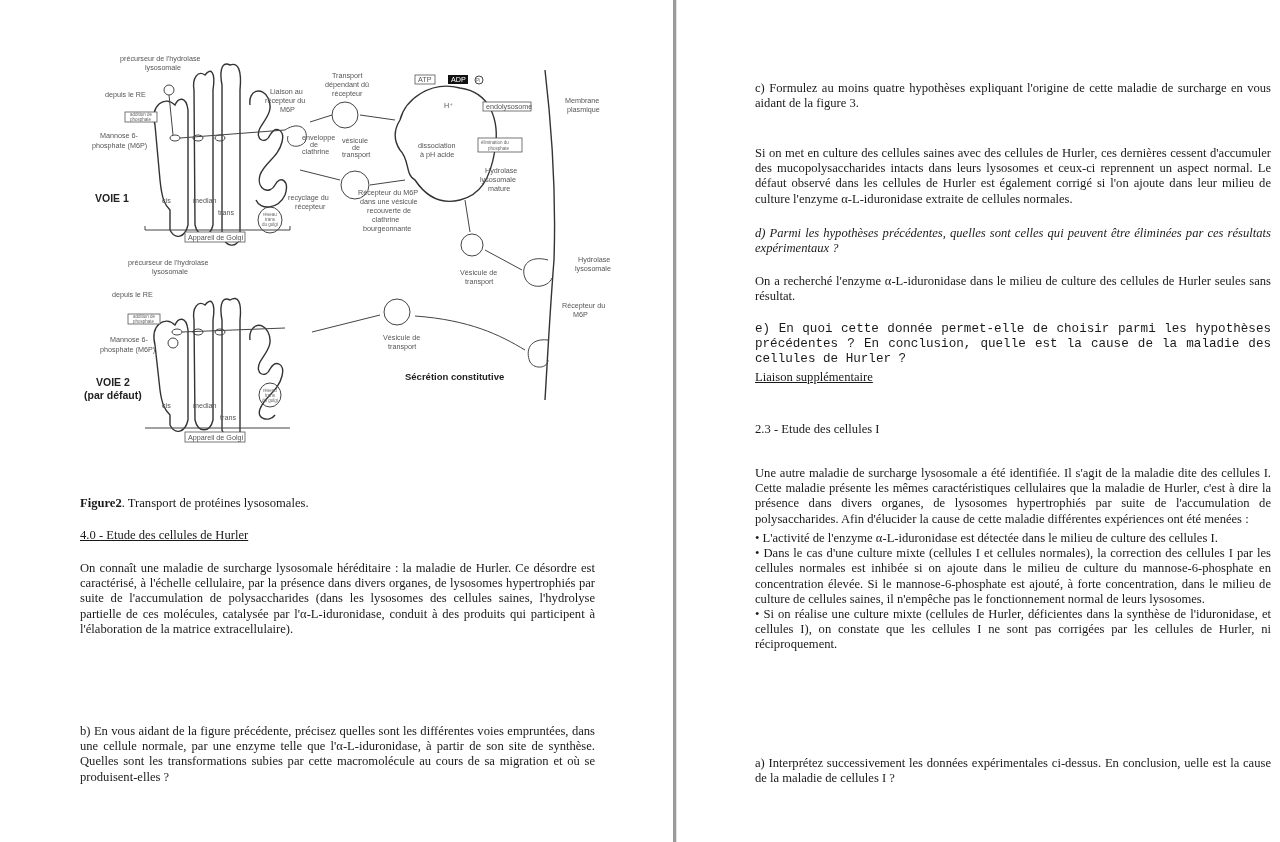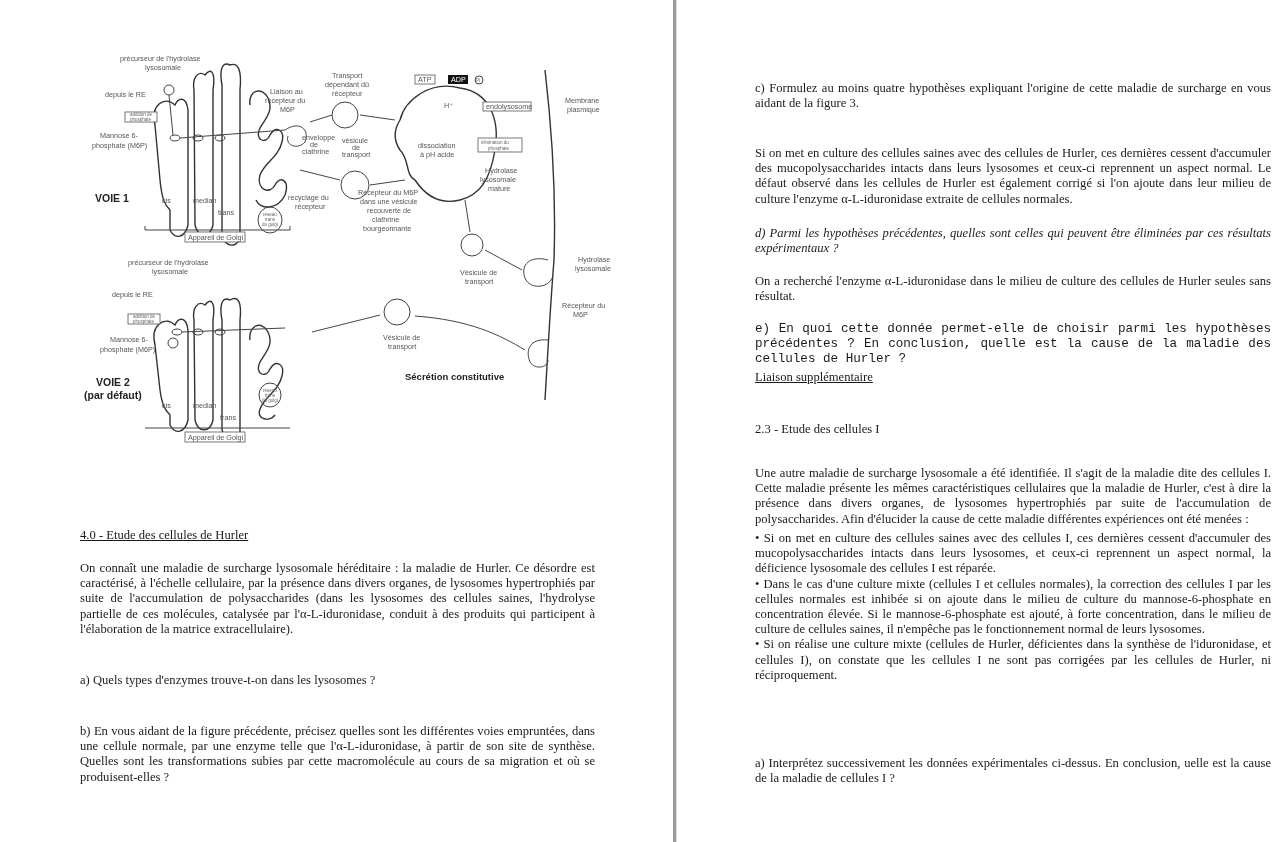--- a/index.html
+++ b/index.html
@@ -168,28 +168,28 @@
       <path class="thin" d="M242,282 L310,265"></path>
       <circle class="thin" cx="327" cy="262" r="13"></circle>
       <text class="lbl" x="313" y="290">Vésicule de</text>
       <text class="lbl" x="318" y="299">transport</text>
       <path class="thin" d="M345,266 C400,270 430,285 455,300"></path>
       <path class="thin" d="M478,290 C460,288 455,300 460,312 C465,320 478,318 478,310"></path>
       <text class="lbl-big" x="335" y="330" style="font-size:9.5px">Sécrétion constitutive</text>
     </svg>
   </div>
 
+  <div class="text left-col" style="top:496px;">
+    <p><b>Figure2</b><span>. Transport de protéines lysosomales.</span></p>
+  </div>
   <div class="text left-col" style="top:528px;">
     <p class="u">4.0 - Etude des cellules de Hurler</p>
   </div>
   <div class="text left-col last" style="top:561px;">
     <p>On connaît une maladie de surcharge lysosomale héréditaire : la maladie de Hurler. Ce désordre est caractérisé, à l'échelle cellulaire, par la présence dans divers organes, de lysosomes hypertrophiés par suite de l'accumulation de polysaccharides (dans les lysosomes des cellules saines, l'hydrolyse partielle de ces molécules, catalysée par l'α-L-iduronidase, conduit à des produits qui participent à l'élaboration de la matrice extracellulaire).</p>
-  </div>
-  <div class="text left-col" style="top:673px;">
-    <p>a) Quels types d'enzymes trouve-t-on dans les lysosomes ?</p>
   </div>
   <div class="text left-col last" style="top:724px;">
     <p>b) En vous aidant de la figure précédente, précisez quelles sont les différentes voies empruntées, dans une cellule normale, par une enzyme telle que l'α-L-iduronidase, à partir de son site de synthèse. Quelles sont les transformations subies par cette macromolécule au cours de sa migration et où se produisent-elles ?</p>
   </div>
 </div>
 
 <div id="divider"></div>
 <div id="divider-shadow"></div>
 
 <div id="page-right" class="page">
@@ -211,20 +211,20 @@
   <div class="text right-col" style="top:370px;">
     <p class="u">Liaison supplémentaire</p>
   </div>
   <div class="text right-col" style="top:402px;margin-top:20px;">
     <p>2.3 - Etude des cellules I</p>
   </div>
   <div class="text right-col last" style="top:434px;margin-top:32px;">
     <p>Une autre maladie de surcharge lysosomale a été identifiée. Il s'agit de la maladie dite des cellules I. Cette maladie présente les mêmes caractéristiques cellulaires que la maladie de Hurler, c'est à dire la présence dans divers organes, de lysosomes hypertrophiés par suite de l'accumulation de polysaccharides. Afin d'élucider la cause de cette maladie différentes expériences ont été menées :</p>
   </div>
   <div class="text right-col last" style="top:531px;">
-    <p>• Si on met en culture des cellules saines avec des cellules I, ces dernières cessent d'accumuler des mucopolysaccharides intacts dans leurs lysosomes, et ceux-ci reprennent un aspect normal, la déficience lysosomale des cellules I est réparée.</p>
+    <p>• L'activité de l'enzyme α-L-iduronidase est détectée dans le milieu de culture des cellules I.</p>
     <p>• Dans le cas d'une culture mixte (cellules I et cellules normales), la correction des cellules I par les cellules normales est inhibée si on ajoute dans le milieu de culture du mannose-6-phosphate en concentration élevée. Si le mannose-6-phosphate est ajouté, à forte concentration, dans le milieu de culture de cellules saines, il n'empêche pas le fonctionnement normal de leurs lysosomes.</p>
     <p>• Si on réalise une culture mixte (cellules de Hurler, déficientes dans la synthèse de l'iduronidase, et cellules I), on constate que les cellules I ne sont pas corrigées par les cellules de Hurler, ni réciproquement.</p>
   </div>
   <div class="text right-col last" style="top:756px;">
     <p>a) Interprétez successivement les données expérimentales ci-dessus. En conclusion, uelle est la cause de la maladie de cellules I ?</p>
   </div>
 </div>
 
 </body></html>

